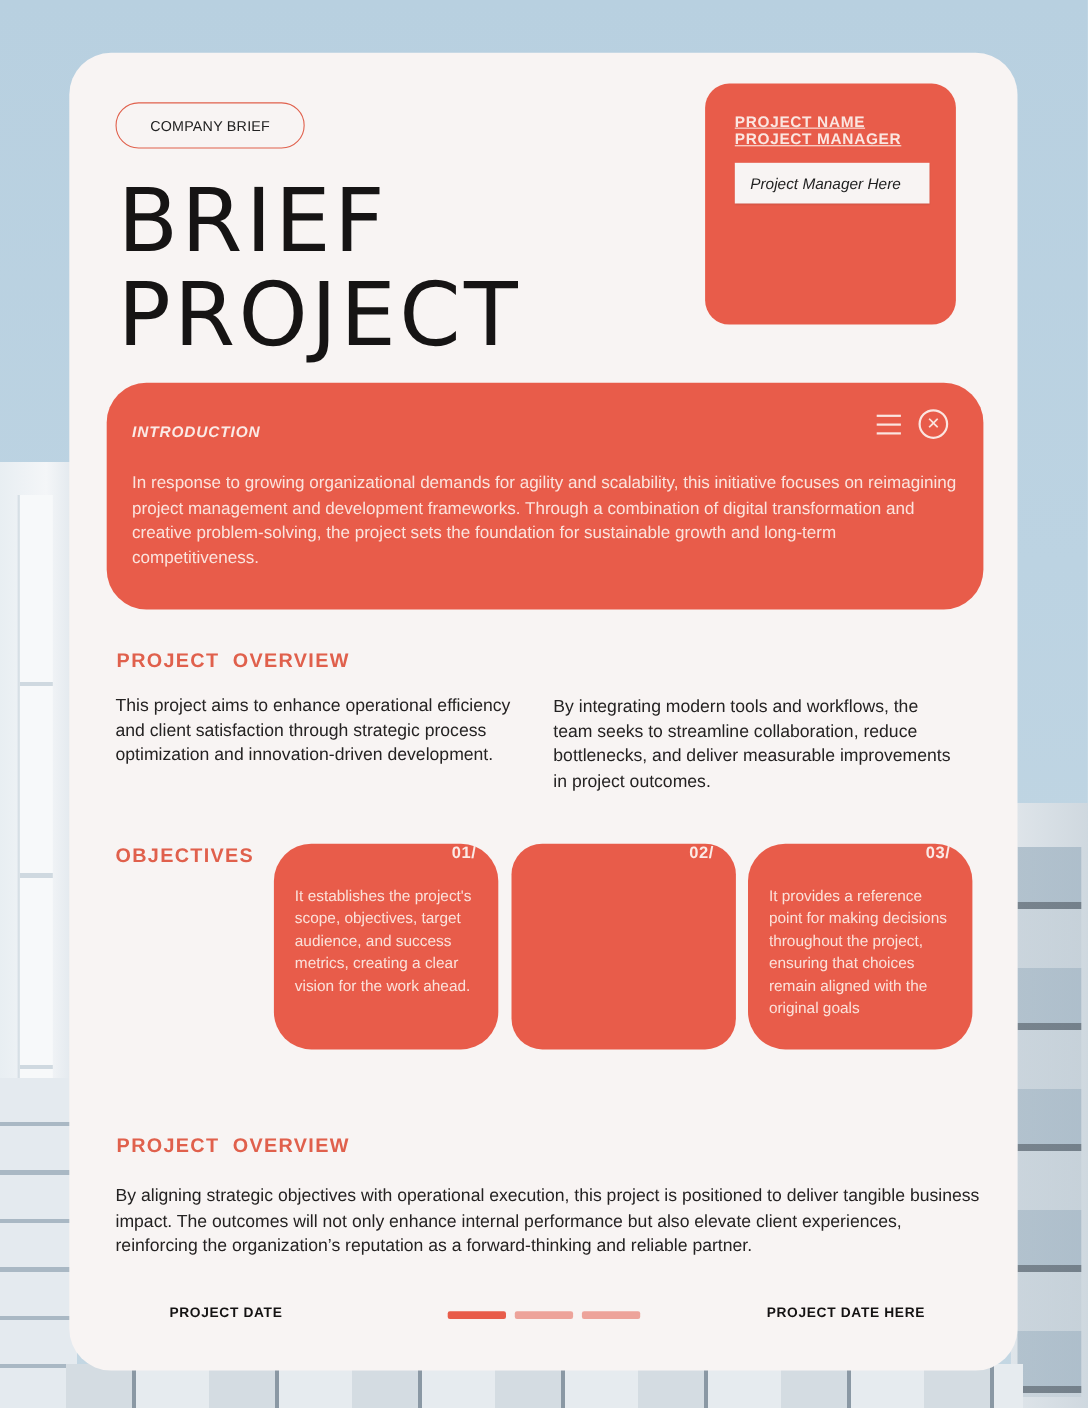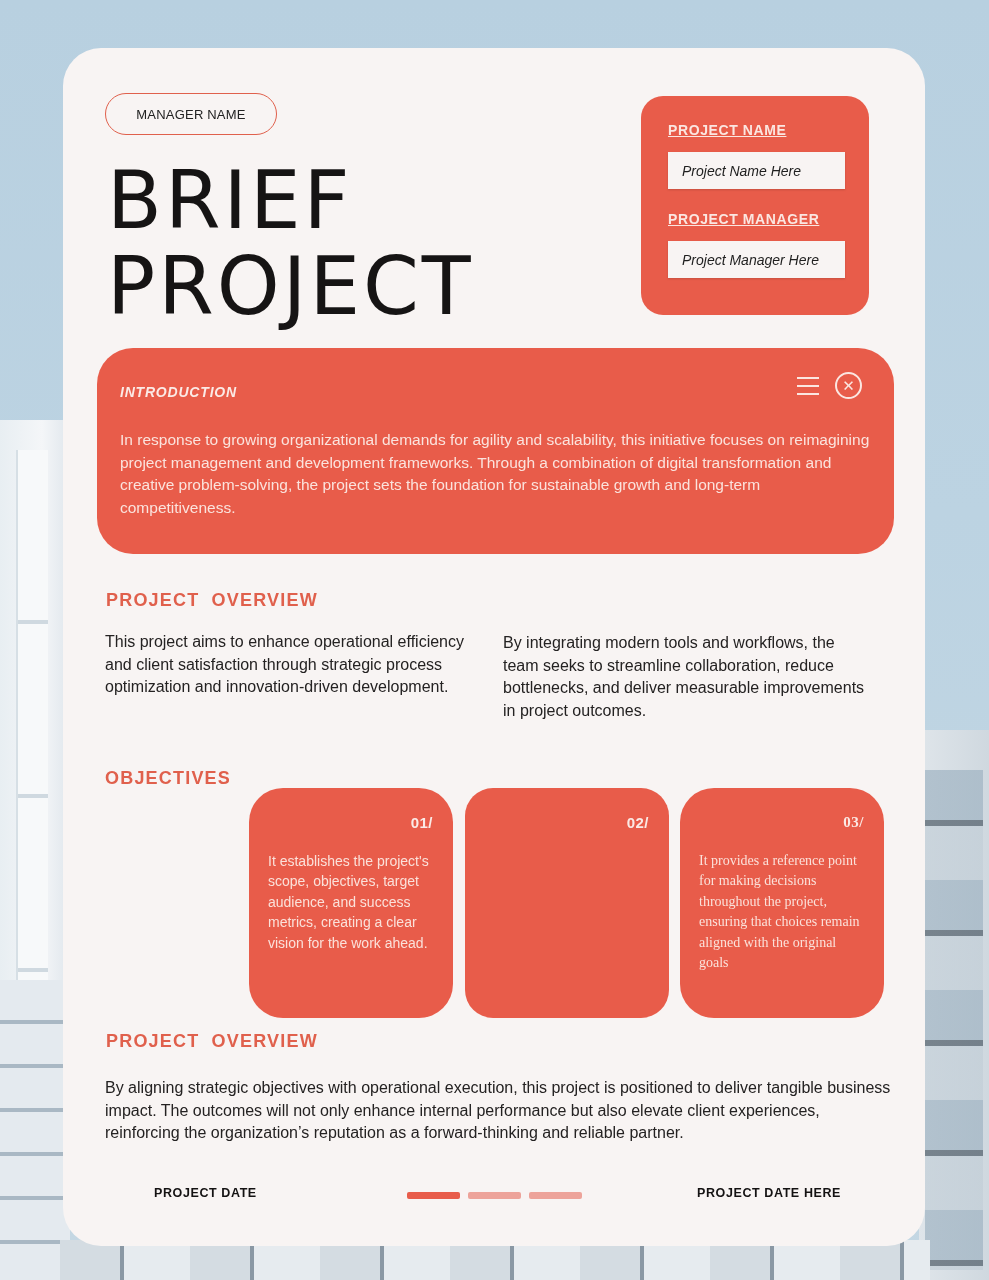--- a/index.html
+++ b/index.html
@@ -51,21 +51,21 @@
 
     .title {
       position: absolute; left: 44px; top: 110px;
       font-family: "DejaVu Sans", sans-serif;
       font-size: 80px; line-height: 86px; color: #161414;
       letter-spacing: 3px; font-weight: 400;
     }
     .title span { display: block; }
 
     .info-box {
-      position: absolute; left: 578px; top: 48px; width: 228px; height: 219px;
+      position: absolute; left: 578px; top: 28px; width: 228px; height: 219px;
       background: #e85c4a; border-radius: 22px; padding: 26px 0 0 27px;
     }
     .info-label {
       font-size: 14px; font-weight: 700; color: #fbe6e1;
       text-decoration: underline; letter-spacing: 0.6px;
     }
     .info-field {
       width: 177px; height: 37px; background: #f8f4f3; border: none;
       margin-top: 14px; margin-bottom: 22px; padding-left: 14px;
       display: flex; align-items: center;
@@ -96,22 +96,22 @@
 
     .section-title {
       position: absolute; font-size: 18px; font-weight: 700; color: #e0604c;
       letter-spacing: 1.2px; word-spacing: 6px;
     }
     .overview-col {
       position: absolute; font-size: 16px; line-height: 22.7px; color: #242222;
     }
 
     .obj-card {
-      position: absolute; top: 740px; width: 204px; height: 230px;
-      background: #e85c4a; border-radius: 34px; padding: 26px 20px 0 19px;
+      position: absolute; top: 719px; width: 204px; height: 187px;
+      background: #e85c4a; border-radius: 34px; padding: 0 20px 0 19px;
     }
     .obj-num {
       text-align: right; font-size: 15px; font-weight: 700; color: #fbeae6;
       padding-right: 0px; letter-spacing: 0.5px;
     }
     .obj-text {
       margin-top: 20px; font-size: 14px; line-height: 20.4px; color: #fbe1da;
     }
 
     .footer-label {
@@ -124,30 +124,29 @@
 </head>
 <body>
 
 <div class="bg-building-left"></div>
 <div class="bg-building-left2"></div>
 <div class="bg-building-right"></div>
 <div class="bg-building-bottom"></div>
 
 <div class="card">
 
-  <div class="company-pill">MANAGER NAME</div>
+  <div class="company-pill">COMPANY BRIEF</div>
 
   <h1 class="title">
     <span>BRIEF</span>
     <span>PROJECT</span>
   </h1>
 
   <div class="info-box">
     <div class="info-label">PROJECT NAME</div>
-    <div class="info-field">Project Name Here</div>
     <div class="info-label">PROJECT MANAGER</div>
     <div class="info-field">Project Manager Here</div>
   </div>
 
   <div class="intro">
     <div class="intro-icons">
       <div class="hamburger">
           <i></i>
           <i></i>
           <i></i>
@@ -164,21 +163,21 @@
 
   <div class="section-title" style="left:42px; top:720px;">OBJECTIVES</div>
 
   <div class="obj-card" style="left:186px;">
     <div class="obj-num">01/</div>
     <p class="obj-text">It establishes the project's scope, objectives, target audience, and success metrics, creating a clear vision for the work ahead.</p>
   </div>
   <div class="obj-card" style="left:402px;border-radius:28px;">
     <div class="obj-num">02/</div>
   </div>
-  <div class="obj-card" style="left:617px;font-family:Liberation Serif, serif;">
+  <div class="obj-card" style="left:617px;">
     <div class="obj-num">03/</div>
     <p class="obj-text">It provides a reference point for making decisions throughout the project, ensuring that choices remain aligned with the original goals</p>
   </div>
 
   <div class="section-title" style="left:43px; top:983px;">PROJECT  OVERVIEW</div>
   <p class="overview-col" style="left:42px; top:1029px; width:790px;">By aligning strategic objectives with operational execution, this project is positioned to deliver tangible business impact. The outcomes will not only enhance internal performance but also elevate client experiences, reinforcing the organization’s reputation as a forward-thinking and reliable partner.</p>
 
   <div class="footer-label" style="left:91px;">PROJECT DATE</div>
   <div class="pager">
     <i style="background:#e85c4a;"></i>

